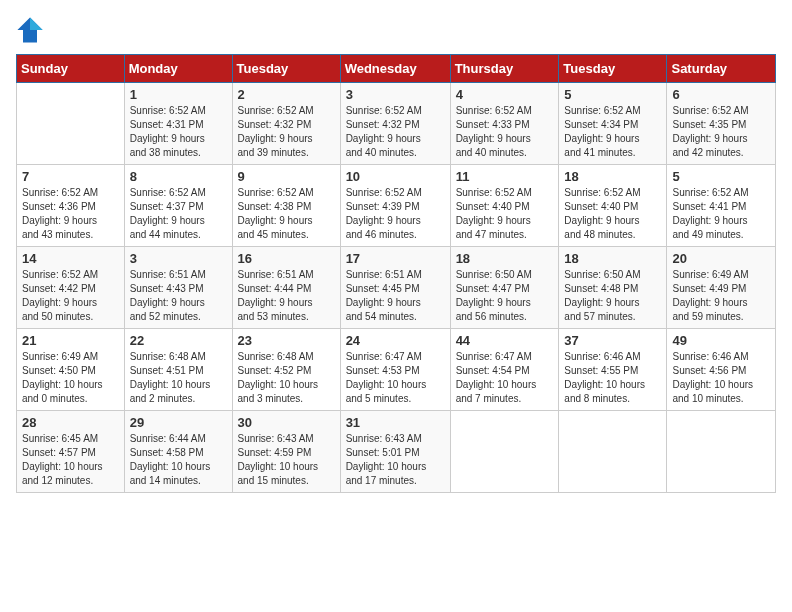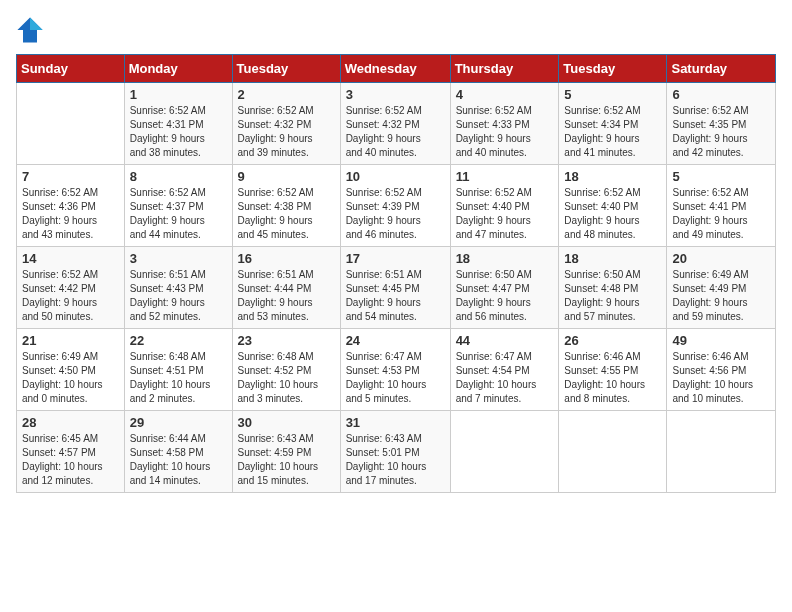--- a/index.html
+++ b/index.html
@@ -227,21 +227,21 @@
         </td>
         <td>
           <div class="day-number">24</div>
           <div class="day-info">Sunrise: 6:47 AM<br>Sunset: 4:53 PM<br>Daylight: 10 hours<br>and 5 minutes.</div>
         </td>
         <td>
           <div class="day-number">44</div>
           <div class="day-info">Sunrise: 6:47 AM<br>Sunset: 4:54 PM<br>Daylight: 10 hours<br>and 7 minutes.</div>
         </td>
         <td>
-          <div class="day-number">26</div>
+          <div class="day-number">37</div>
           <div class="day-info">Sunrise: 6:46 AM<br>Sunset: 4:55 PM<br>Daylight: 10 hours<br>and 8 minutes.</div>
         </td>
         <td>
           <div class="day-number">49</div>
           <div class="day-info">Sunrise: 6:46 AM<br>Sunset: 4:56 PM<br>Daylight: 10 hours<br>and 10 minutes.</div>
         </td>
       </tr>
       <tr>
         <td>
           <div class="day-number">28</div>

